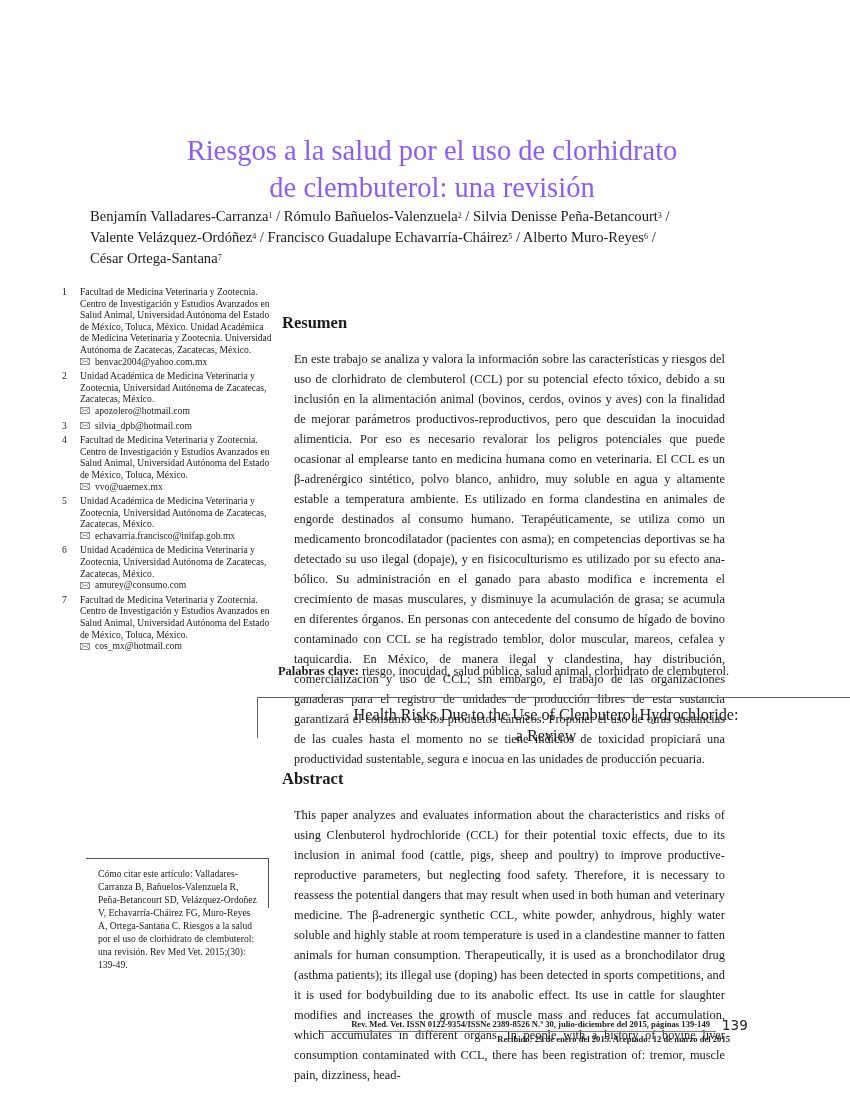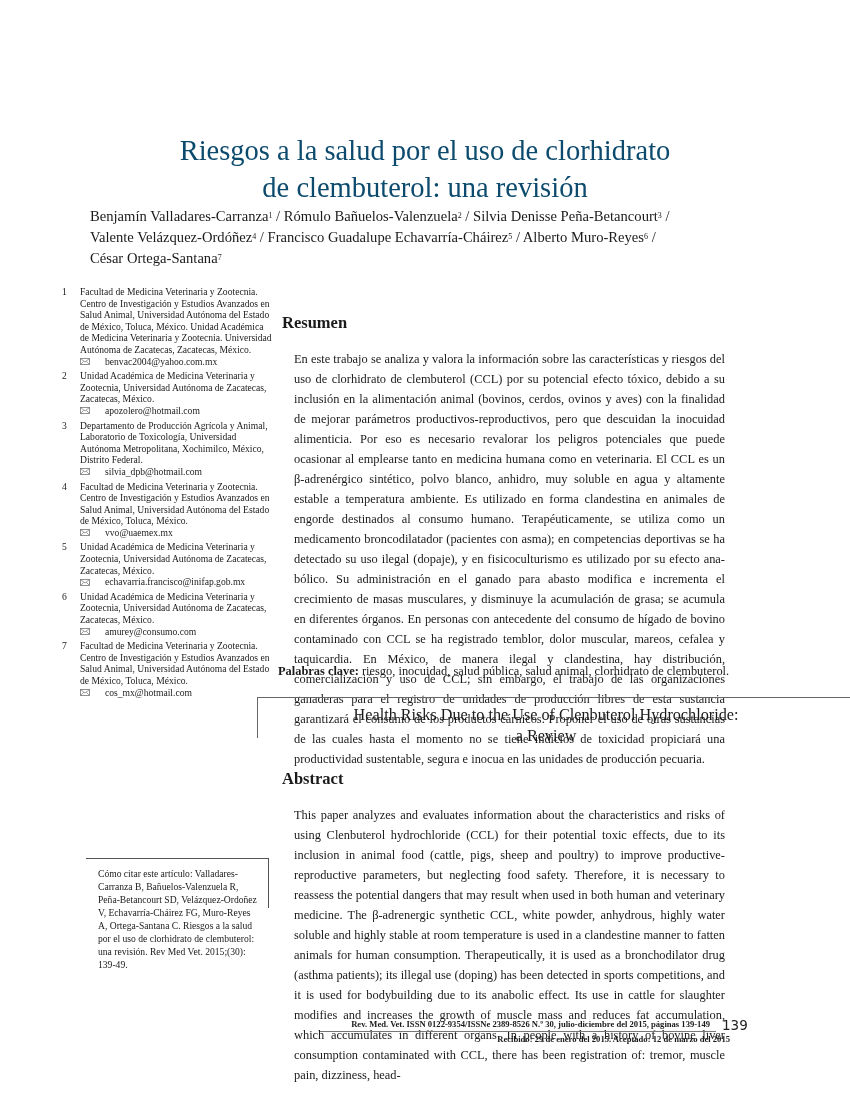--- a/index.html
+++ b/index.html
@@ -1,26 +1,26 @@
 <!DOCTYPE html>
 <html><head>
 <meta charset="utf-8">
 <style>
   html, body { margin:0; padding:0; background:#ffffff; }
   body { width:850px; height:1100px; position:relative; overflow:hidden; color:#1a1a1a;
          font-family:"Liberation Serif","DejaVu Serif",serif; }
-  .title { position:absolute; left:100px; top:113px; width:650px; text-align:center;
-           font-size:28.5px; line-height:37px; font-weight:normal; color:#0c4a6e; }
+  .title { position:absolute; left:107px; top:113px; width:650px; text-align:center;
+           font-size:28.5px; line-height:37px; font-weight:normal; color:#8b5cf6; }
   .authors { position:absolute; left:90px; top:206px; width:670px; text-align:left;
              font-size:14.6px; line-height:21px; }
   .authors sup { font-size:8px; vertical-align:top; position:relative; top:-1px; }
   .affil { position:absolute; left:62px; top:286px; width:210px; font-size:9.6px; line-height:11.6px; }
   .affil-item { position:relative; padding-left:18px; margin-bottom:3px; }
   .affil-num { position:absolute; left:0; top:0; }
-  .email { display:flex; align-items:center; gap:15px; }
+  .email { display:flex; align-items:center; gap:5px; }
   .mail-icon { display:inline-block; width:10px; height:7px; position:relative; }
   .mail-icon svg { display:block; }
   .cite-box { position:absolute; left:86px; top:858px; width:170px; padding:9px 0 0 12px;
               border-top:1px solid #555; border-right:1px solid #555; font-size:9.6px; line-height:13px; height:40px; }
   .cite-text { position:absolute; left:98px; top:867px; width:160px; font-size:9.6px; line-height:13px; }
   .section { position:absolute; left:278px; width:463px; }
   .h2 { font-weight:bold; font-size:16.5px; line-height:20px; margin:4px; }
   .body { font-size:12.4px; line-height:20px; text-align:justify; margin:16px; hyphens:manual; }
   .kw { position:absolute; left:278px; top:663px; width:480px; font-size:12.4px; line-height:17.9px; }
   .en-box { position:absolute; left:257px; top:697px; width:593px; height:40px;
@@ -68,21 +68,20 @@
           <svg width="10" height="7" viewBox="0 0 10 7">
             <rect x="0.5" y="0.5" width="9" height="6" fill="none" stroke="#777" stroke-width="0.8"></rect>
             <path d="M0.5 0.5 L5 4 L9.5 0.5 M0.5 6.5 L3.8 3.2 M9.5 6.5 L6.2 3.2" fill="none" stroke="#777" stroke-width="0.7"></path>
           </svg>
         </span>
         <span>apozolero@hotmail.com</span>
       </div>
     </div>
     <div class="affil-item">
       <span class="affil-num">3</span>
-      <div>Departamento de Producción Agrícola y Animal, Laboratorio de Toxicología, Universidad Autónoma Metropolitana, Xochimilco, México, Distrito Federal.</div>
       <div class="email">
         <span class="mail-icon">
           <svg width="10" height="7" viewBox="0 0 10 7">
             <rect x="0.5" y="0.5" width="9" height="6" fill="none" stroke="#777" stroke-width="0.8"></rect>
             <path d="M0.5 0.5 L5 4 L9.5 0.5 M0.5 6.5 L3.8 3.2 M9.5 6.5 L6.2 3.2" fill="none" stroke="#777" stroke-width="0.7"></path>
           </svg>
         </span>
         <span>silvia_dpb@hotmail.com</span>
       </div>
     </div>

